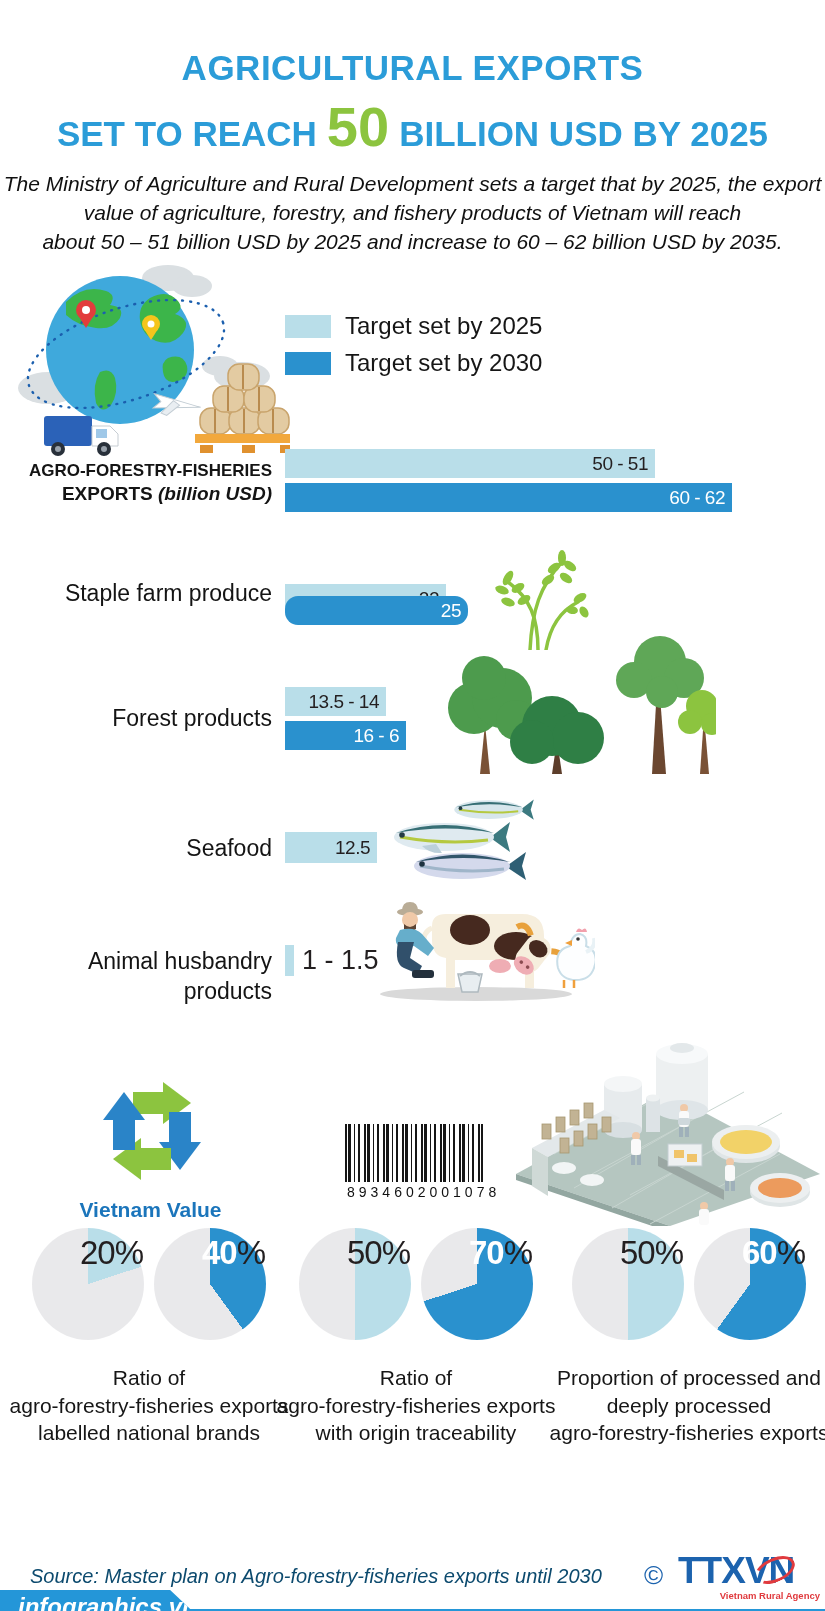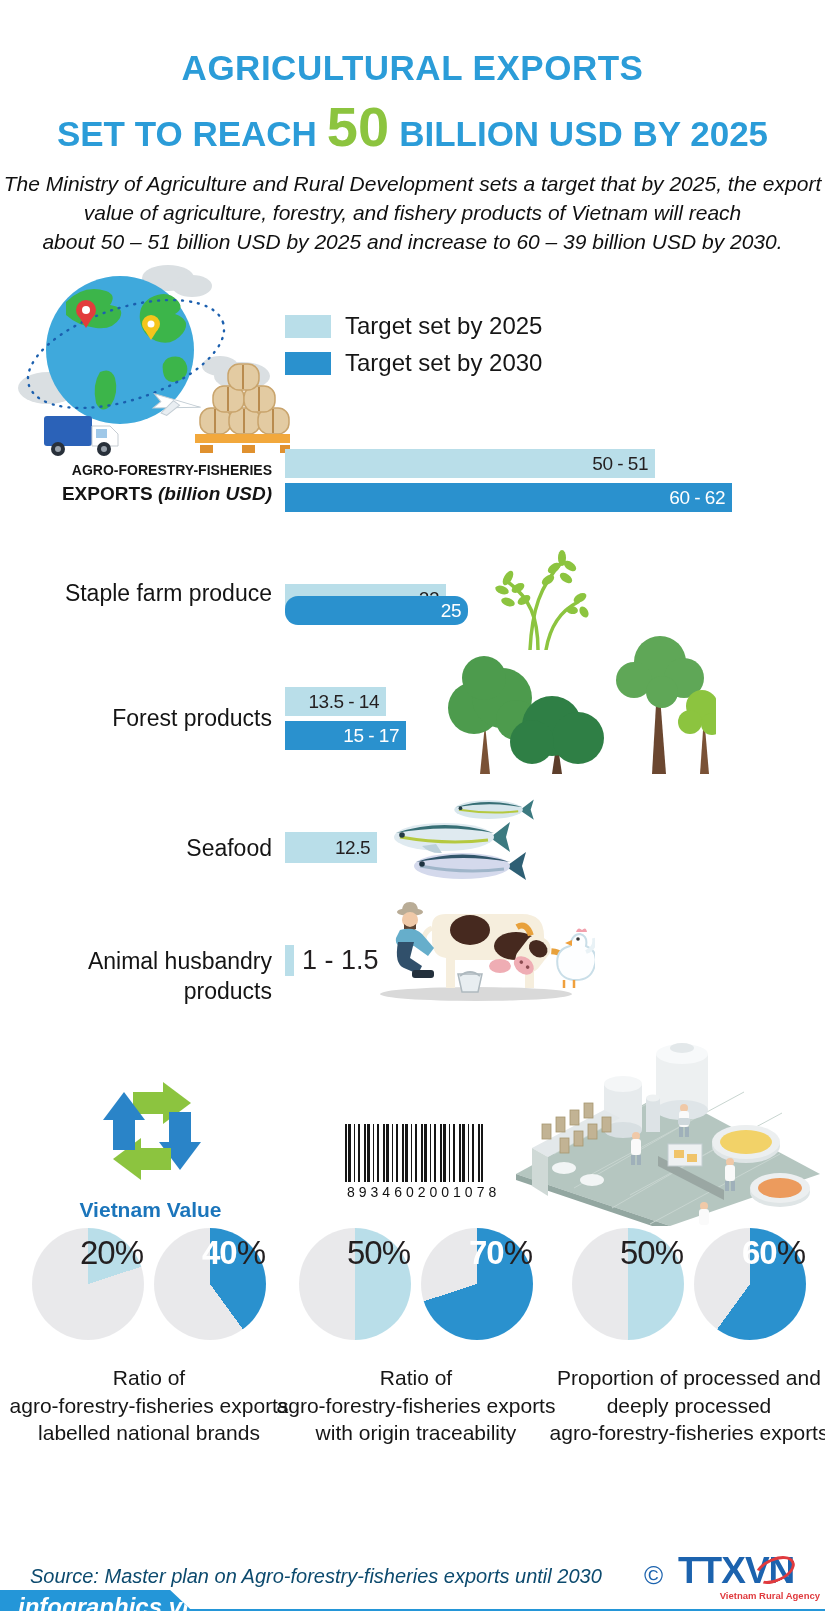--- a/index.html
+++ b/index.html
@@ -28,21 +28,21 @@
   .legend-item span{font-size:24px;color:#161616}
 
   
   .bar{position:absolute;left:285px;height:29px;display:flex;align-items:center;
     justify-content:flex-end;padding-right:7px;white-space:nowrap}
   .bar.light{background:var(--bar-light,#b9dee9)} .bar.dark{background:var(--bar-dark,#2a91ce)}
   .bar .bv{font-size:19px;letter-spacing:-.5px}
   .bar.light .bv{color:var(--text-dark,#231f20)} .bar.dark .bv{color:#fff}
   .bv-outside{position:absolute;font-size:27px;line-height:30px;color:var(--text-dark,#231f20);white-space:nowrap}
   .cat-label{position:absolute;left:2px;width:270px;text-align:right;color:#141414}
-  .cat-label .l1{font-size:14px;font-weight:700;line-height:23px}
+  .cat-label .l1{font-size:17px;font-weight:700;line-height:23px}
   .cat-label .l2{font-size:19px;line-height:23px}
   .cat-label .l2 b{font-weight:700}
   .cat-label .l2 i{font-weight:700;font-style:italic}
   .cat-single{font-size:23px;line-height:30px}
 
   
   .vv-label{position:absolute;left:58px;top:1186px;width:185px;text-align:center;
     font-size:21px;font-weight:700;color:var(--vv-blue,#1b75bb)}
   .barcode{position:absolute;left:345px;top:1112px;width:138px}
   .bc-bars{height:58px;width:138px;
@@ -79,21 +79,21 @@
 
   <div class="title1">AGRICULTURAL EXPORTS</div>
   <div class="title2">
     <span>SET TO REACH</span>
     <span class="big">50</span>
     <span>BILLION USD BY 2025</span>
   </div>
   <div class="intro">
     <div>The Ministry of Agriculture and Rural Development sets a target that by 2025, the export</div>
     <div>value of agriculture, forestry, and fishery products of Vietnam will reach</div>
-    <div>about 50 – 51 billion USD by 2025 and increase to 60 – 39 billion USD by 2030.</div>
+    <div>about 50 – 51 billion USD by 2025 and increase to 60 – 62 billion USD by 2035.</div>
   </div>
 
   <svg class="ill" style="left:8px;top:246px" width="282" height="200" viewBox="0 0 282 200">
     <g fill="#dadfe2">
       <ellipse cx="40" cy="130" rx="30" ry="16"></ellipse>
         <ellipse cx="64" cy="120" rx="22" ry="13"></ellipse>
       <ellipse cx="160" cy="20" rx="26" ry="13"></ellipse>
         <ellipse cx="184" cy="28" rx="20" ry="11"></ellipse>
       <ellipse cx="234" cy="118" rx="28" ry="14"></ellipse>
         <ellipse cx="212" cy="108" rx="18" ry="10"></ellipse>
@@ -201,21 +201,21 @@
         <ellipse cx="94" cy="62" rx="6" ry="4" transform="rotate(10 94 62)"></ellipse>
         <ellipse cx="106" cy="64" rx="6" ry="4" transform="rotate(60 106 64)"></ellipse>
     </g>
   </svg>
 
   <div class="cat-label cat-single" style="top:691px">Forest products</div>
   <div class="bar light" style="top: 675px; width: 101px;">
     <span class="bv">13.5 - 14</span>
   </div>
   <div class="bar dark" style="top: 709px; width: 121px;">
-    <span class="bv">15 - 17</span>
+    <span class="bv">16 - 6</span>
   </div>
   <svg class="ill" style="left:424px;top:610px" width="292" height="152" viewBox="0 0 292 152">
     <g>
       <path d="M56,152 l5,-50 l5,50 z" fill="#7a5236"></path>
       <g fill="#4d9b4d">
           <circle cx="50" cy="86" r="26"></circle>
           <circle cx="78" cy="76" r="30"></circle>
           <circle cx="60" cy="56" r="22"></circle>
           <circle cx="92" cy="98" r="20"></circle>
         </g>

